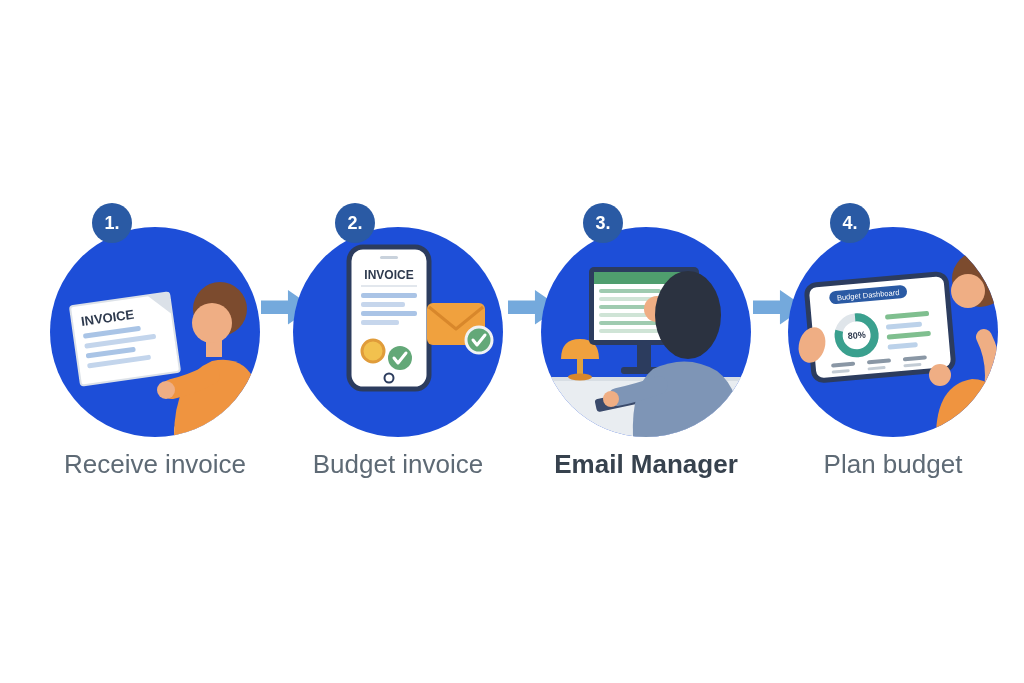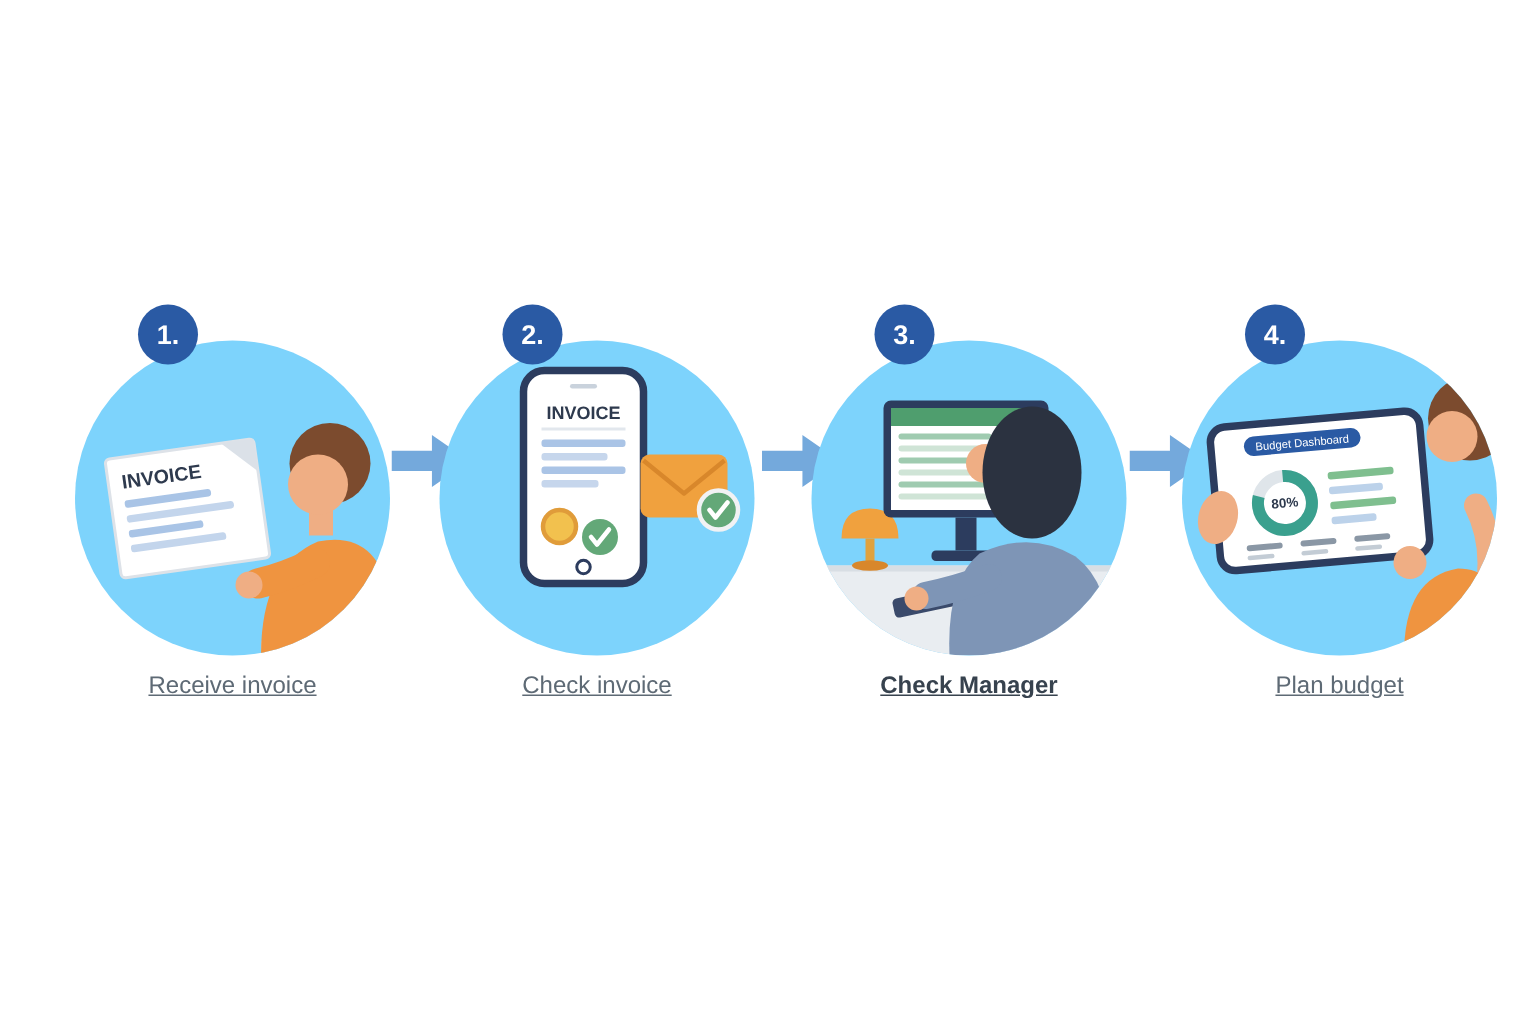--- a/index.html
+++ b/index.html
@@ -3,26 +3,26 @@
 <meta charset="utf-8">
 <style>
   html,body{margin:0;padding:0;background:#ffffff;}
   body{font-family:"Liberation Sans",sans-serif;}
   .canvas{position:relative;width:1024px;height:683px;background:#ffffff;overflow:hidden;margin:0 auto;}
   .step{position:absolute;top:227px;width:210px;}
   .step-1{left:50px;}
   .step-2{left:293px;}
   .step-3{left:541px;}
   .step-4{left:788px;}
-  .circle{width:210px;height:210px;border-radius:50%;background:#7dd3fc;overflow:hidden;position:relative;}
+  .circle{width:210px;height:210px;border-radius:50%;background:#1d4ed8;overflow:hidden;position:relative;}
   .circle svg{display:block;width:210px;height:210px;}
   .badge{position:absolute;left:42px;top:-24px;width:40px;height:40px;border-radius:50%;
          background:#2a5aa4;color:#ffffff;display:flex;align-items:center;justify-content:center;
          font-size:18px;font-weight:bold;z-index:2;}
-  .label{margin-top:12px;text-align:center;font-size:16px;color:#5e6a75;text-decoration:underline;}
+  .label{margin-top:12px;text-align:center;font-size:26px;color:#5e6a75;}
   .label.strong{font-weight:bold;color:#37424e;}
   .arrow{position:absolute;top:288px;width:52px;height:38px;}
   .arrow-1{left:261px;}
   .arrow-2{left:508px;}
   .arrow-3{left:753px;}
   svg text{font-family:"Liberation Sans",sans-serif;}
 </style>
 </head>
 <body>
 
@@ -93,21 +93,21 @@
         <g>
           <rect x="134" y="76" width="58" height="42" rx="6" fill="#f0a13e"></rect>
           <path d="M136 80 L163 102 L190 80" stroke="#d8872b" stroke-width="3" fill="none" stroke-linejoin="round"></path>
           <g>
             <circle cx="186" cy="113" r="13" fill="#63a878" stroke="#f1f2f4" stroke-width="3"></circle>
             <path d="M180 113 L184 118 L192 108" stroke="#ffffff" stroke-width="3" fill="none" stroke-linecap="round" stroke-linejoin="round"></path>
           </g>
         </g>
       </svg>
     </div>
-    <div class="label">Check invoice</div>
+    <div class="label">Budget invoice</div>
   </div>
 
   <div class="arrow arrow-2">
     <svg viewBox="0 0 54 40">
         <polygon points="0,13 28,13 28,2 54,20 28,38 28,27 0,27" fill="#74a9dc"></polygon>
       </svg>
   </div>
 
   <div class="step step-3">
     <div class="badge">
@@ -145,21 +145,21 @@
 
         <g>
           <circle cx="116" cy="82" r="13" fill="#efae84"></circle>
           <ellipse cx="147" cy="88" rx="33" ry="44" fill="#2b3240"></ellipse>
           <path d="M92 210 Q90 160 112 142 Q146 126 176 144 Q200 162 200 210 Z" fill="#7e95b6"></path>
           <path d="M118 158 Q96 166 76 170" stroke="#7e95b6" stroke-width="18" fill="none" stroke-linecap="round"></path>
           <circle cx="70" cy="172" r="8" fill="#efae84"></circle>
         </g>
       </svg>
     </div>
-    <div class="label strong">Check Manager</div>
+    <div class="label strong">Email Manager</div>
   </div>
 
   <div class="arrow arrow-3">
     <svg viewBox="0 0 54 40">
         <polygon points="0,13 28,13 28,2 54,20 28,38 28,27 0,27" fill="#74a9dc"></polygon>
       </svg>
   </div>
 
   <div class="step step-4">
     <div class="badge">

